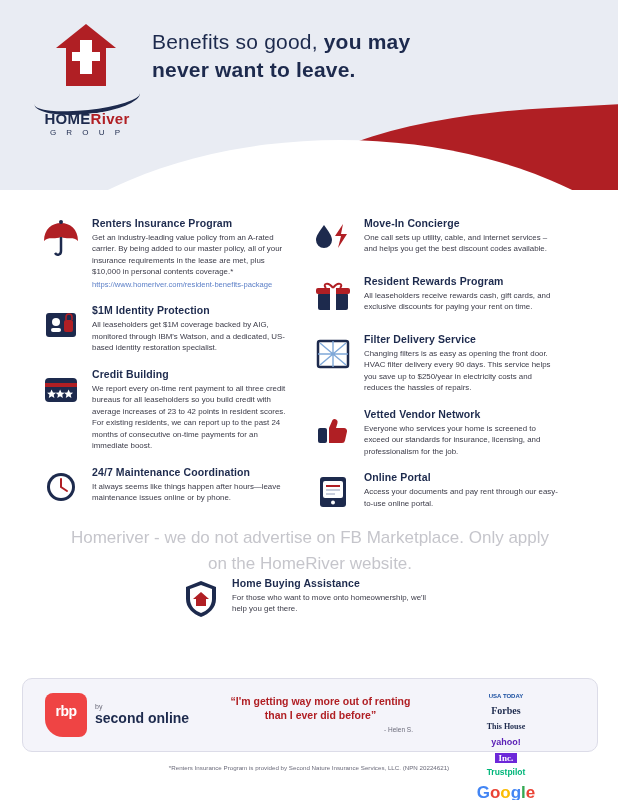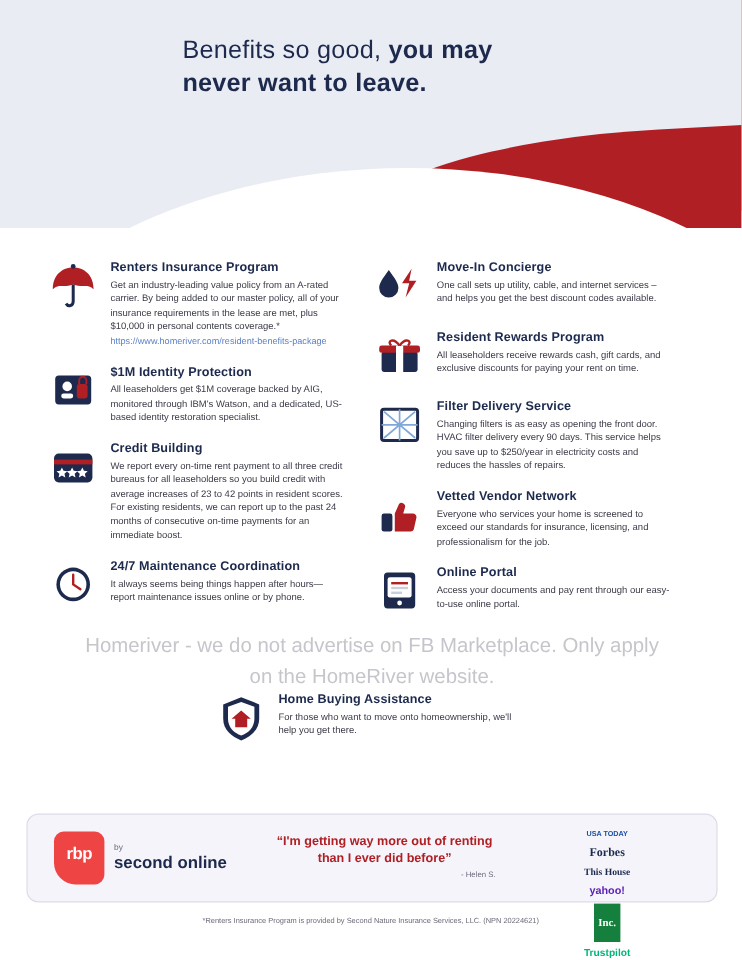--- a/index.html
+++ b/index.html
@@ -280,21 +280,21 @@
   .badge {
     font-size: 8px;
     font-weight: 700;
     color: #1d2a4d;
     white-space: nowrap;
   }
   .badge.usa { font-size: 6px; line-height: 1; color: #1a4fa0; font-weight: 700; text-align:center;}
   .badge.forbes { font-family: "Liberation Serif", serif; font-size: 10px; }
   .badge.house { font-family: "Liberation Serif", serif; font-size: 8px; }
   .badge.yahoo { color: #5b21b6; font-size: 9px; }
-  .badge.inc { background: #15803d; color: #fff; padding: 11px 4px; font-family: "Liberation Serif", serif; font-size: 9px;}
+  .badge.inc { background: #6d28d9; color: #fff; padding: 0 4px; font-family: "Liberation Serif", serif; font-size: 9px;}
   .badge.trust { color: #00b67a; font-size: 8.5px; font-weight: 700; }
   .badge.google {
     font-size: 17px; font-weight: 700;
   }
   .badge.google .b { color:#4285f4 } .badge.google .r{color:#ea4335} .badge.google .y{color:#fbbc05} .badge.google .g{color:#34a853}
   .stars { color: #fbbc05; font-size: 8px; letter-spacing: -1px; }
   .reviews { font-size: 7.5px; font-weight: 400; color: #2b2b3a; line-height: 1.15; }
 
   .disclaimer {
     position: absolute;
@@ -306,20 +306,30 @@
     color: #6b6b7a;
   }
 </style>
 </head>
 <body>
 
 <div class="header">
   <div class="header-swoosh-red"></div>
   <div class="header-swoosh-white"></div>
 
+  <div class="logo">
+    <svg class="house" viewBox="0 0 64 70">
+      <path d="M32 2 L62 26 L52 26 L52 64 L12 64 L12 26 L2 26 Z" fill="#b01f24"></path>
+      <rect x="26" y="18" width="12" height="34" fill="#ffffff"></rect>
+      <rect x="18" y="30" width="28" height="9" fill="#ffffff"></rect>
+    </svg>
+    <div class="swoop"></div>
+    <div class="wordmark"><span>HOME</span><span class="red">River</span></div>
+    <div class="sub">G R O U P</div>
+  </div>
 
   <div class="header-title">
     <span>Benefits so good,</span>
     <b>you may</b><br>
     <b>never want to leave.</b>
   </div>
 
   <div class="header-bottom-red"></div>
   <div class="header-bottom-white"></div>
 </div>
@@ -378,21 +388,21 @@
     <div class="benefit">
       <div class="ic">
         <svg viewBox="0 0 46 44" width="46" height="44">
           <circle cx="23" cy="21" r="14" fill="#1d2a4d"></circle>
           <circle cx="23" cy="21" r="11" fill="#ffffff"></circle>
           <path d="M23 13 v8 l6 4" stroke="#b01f24" stroke-width="2" fill="none" stroke-linecap="round"></path>
         </svg>
       </div>
       <div class="txt">
         <h3>24/7 Maintenance Coordination</h3>
-        <p>It always seems being things happen after hours—report maintenance issues online or by phone.</p>
+        <p>It always seems like things happen after hours—leave maintenance issues online or by phone.</p>
       </div>
     </div>
 
   </div>
 
   <div class="col col-right">
 
     <div class="benefit">
       <div class="ic">
         <svg viewBox="0 0 46 44" width="46" height="44">

